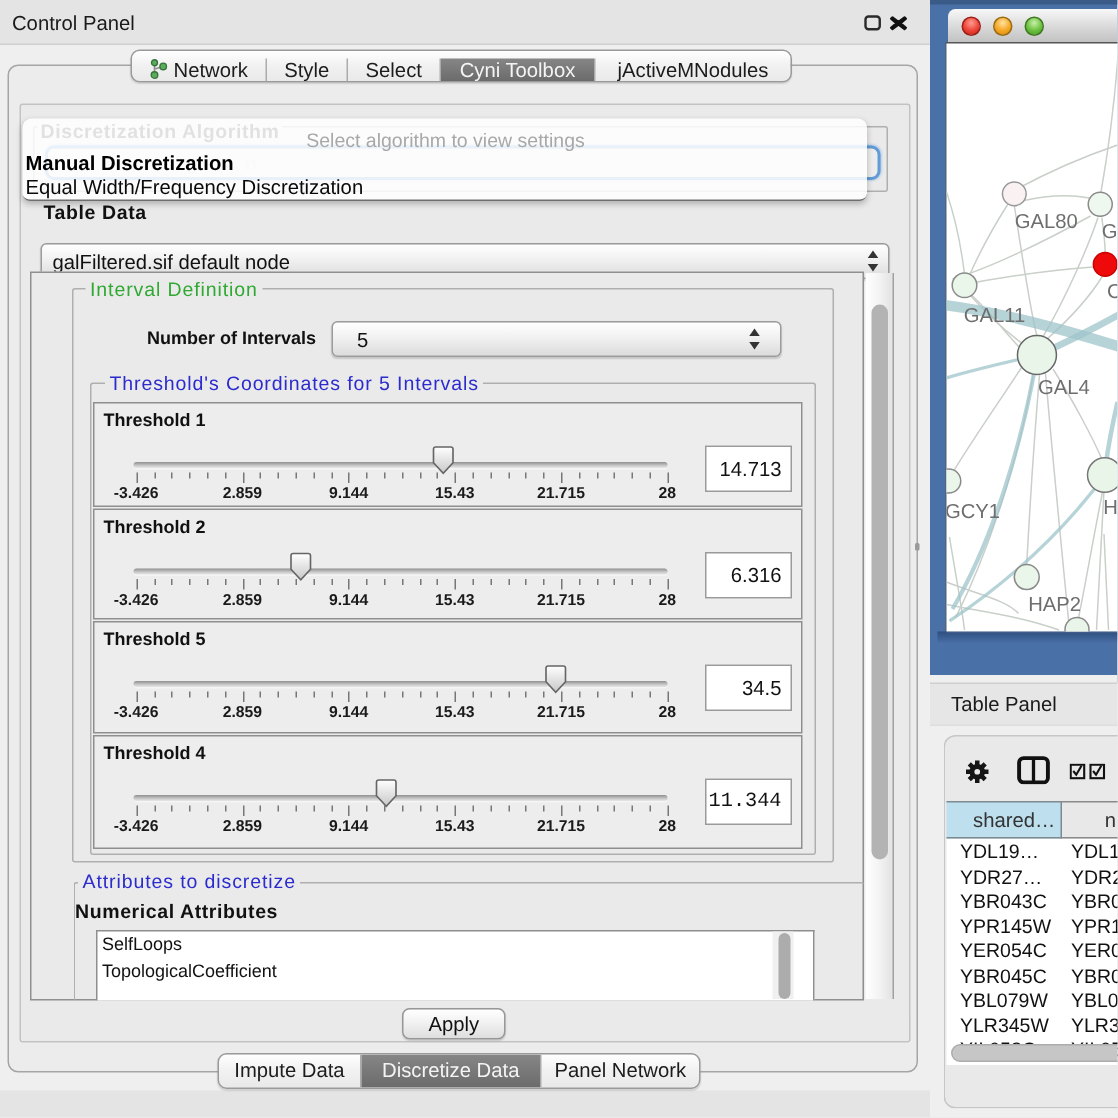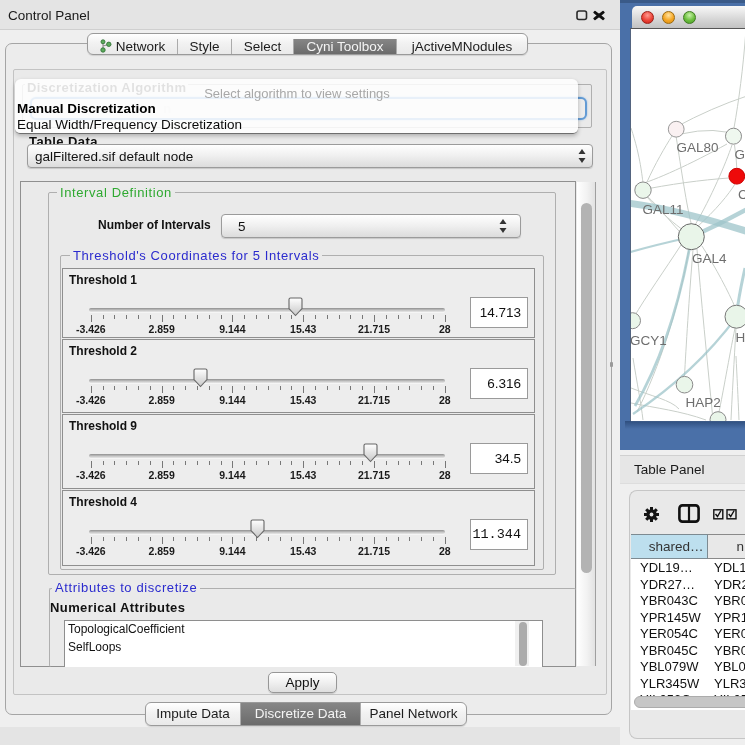--- a/index.html
+++ b/index.html
@@ -68,21 +68,21 @@
   <div class="s" style="width:130px;">jActiveMNodules</div>
 </div>
 
 <div class="gbox" style="left:22px;top:84px;width:568px;height:42px;"></div>
 <div class="abs bold" style="left:25px;top:80px;font-size:13px;letter-spacing:0.4px;color:#3a3a3a;background:#EAEAEA;padding:0 2px;">Discretization Algorithm</div>
 
 <div class="abs" style="left:30px;top:97px;width:553px;height:19px;border-radius:6px;background:#ECECEC;
   border:2.5px solid #639BD4;box-shadow:0 0 2px #8FB8E4;"></div>
 
 <div class="tlabel2" style="left:29px;top:134px;">Table Data</div>
-<div class="combo" style="left:27px;top:144px;width:564px;height:22px;text-decoration:underline;">
+<div class="combo" style="left:27px;top:162px;width:564px;height:22px;text-decoration:underline;">
   <div class="ct">galFiltered.sif default node</div>
   <svg class="arrows" style="left:549px;top:3px;" width="9" height="16" viewBox="0 0 9 16">
     <path d="M4.5 1 L8 6 H1 Z" fill="#333"></path>
       <path d="M4.5 15 L1 10 H8 Z" fill="#333"></path>
   </svg>
 </div>
 
 <div class="abs" style="left:20px;top:181px;width:554px;height:484px;background:#EAEAEA;border:1px solid #8f8f8f;"></div>
 
 <div class="abs" style="left:577px;top:182px;width:18px;height:484px;background:linear-gradient(90deg,#ffffff,#f2f2f2 55%,#e2e2e2);border-right:1px solid #9f9f9f;"></div>
@@ -200,21 +200,21 @@
       <defs>
         <linearGradient id="g339" x1="0" y1="0" x2="0" y2="1">
           <stop offset="0" stop-color="#ffffff"></stop>
           <stop offset="0.5" stop-color="#e3e3e3"></stop>
           <stop offset="1" stop-color="#c8c8c8"></stop>
         </linearGradient>
       </defs>
     </svg>
     <div class="vbox" style="left:470px;top:367.5px;">6.316</div>
     <div class="tpanel" style="left:62px;top:414px;width:471px;height:73px;"></div>
-    <div class="tlabel" style="left:69px;top:419px;">Threshold 9</div>
+    <div class="tlabel" style="left:69px;top:419px;">Threshold 5</div>
     <div class="track" style="left:89px;top:454px;width:356px;"></div>
     <div class="abs" style="left:90.8px;top:461px;width:1px;height:7px;background:#777;"></div>
     <div class="abs" style="left:102.6px;top:461px;width:1px;height:4px;background:#777;"></div>
     <div class="abs" style="left:114.4px;top:461px;width:1px;height:4px;background:#777;"></div>
     <div class="abs" style="left:126.2px;top:461px;width:1px;height:4px;background:#777;"></div>
     <div class="abs" style="left:138.0px;top:461px;width:1px;height:4px;background:#777;"></div>
     <div class="abs" style="left:149.8px;top:461px;width:1px;height:4px;background:#777;"></div>
     <div class="abs" style="left:161.6px;top:461px;width:1px;height:7px;background:#777;"></div>
     <div class="abs" style="left:173.4px;top:461px;width:1px;height:4px;background:#777;"></div>
     <div class="abs" style="left:185.2px;top:461px;width:1px;height:4px;background:#777;"></div>
@@ -308,22 +308,22 @@
       </defs>
     </svg>
     <div class="vbox" style="left:470px;top:518.5px;font-family:Liberation Mono, monospace;">11.344</div>
   </div>
 
 <div class="gbox" style="left:49px;top:588px;width:526px;height:78px;border-bottom:none;border-right:none;"></div>
 <div class="grouptitle" style="left:52px;top:581px;color:#2B2BCE;">Attributes to discretize</div>
 <div class="tlabel2" style="left:50px;top:600px;">Numerical Attributes</div>
 
 <div class="abs" style="left:64px;top:620px;width:477px;height:46px;background:#fff;border:1px solid #8e8e8e;border-bottom:none;overflow:hidden;">
+  <div class="listitem" style="margin-top:0px;">SelfLoops</div>
   <div class="listitem">TopologicalCoefficient</div>
-  <div class="listitem" style="margin-top:0px;">SelfLoops</div>
 </div>
 <div class="abs" style="left:515px;top:621px;width:14px;height:45px;background:#F0F0F0;"></div>
 <div class="abs" style="left:518.5px;top:622px;width:8.5px;height:44px;background:#ACACAC;border-radius:5px;"></div>
 
 <div class="abs" style="left:268px;top:672px;width:67px;height:19px;border:1px solid #979797;border-radius:5px;
   background:linear-gradient(#ffffff,#f0f0f0 50%,#dedede);text-align:center;line-height:19px;font-size:13.5px;color:#111;
   box-shadow:0 1px 1px rgba(0,0,0,0.15);">Apply</div>
 
 <div class="seg" style="left:145px;top:702px;height:21.5px;">
   <div class="s" style="width:94px;">Impute Data</div>

